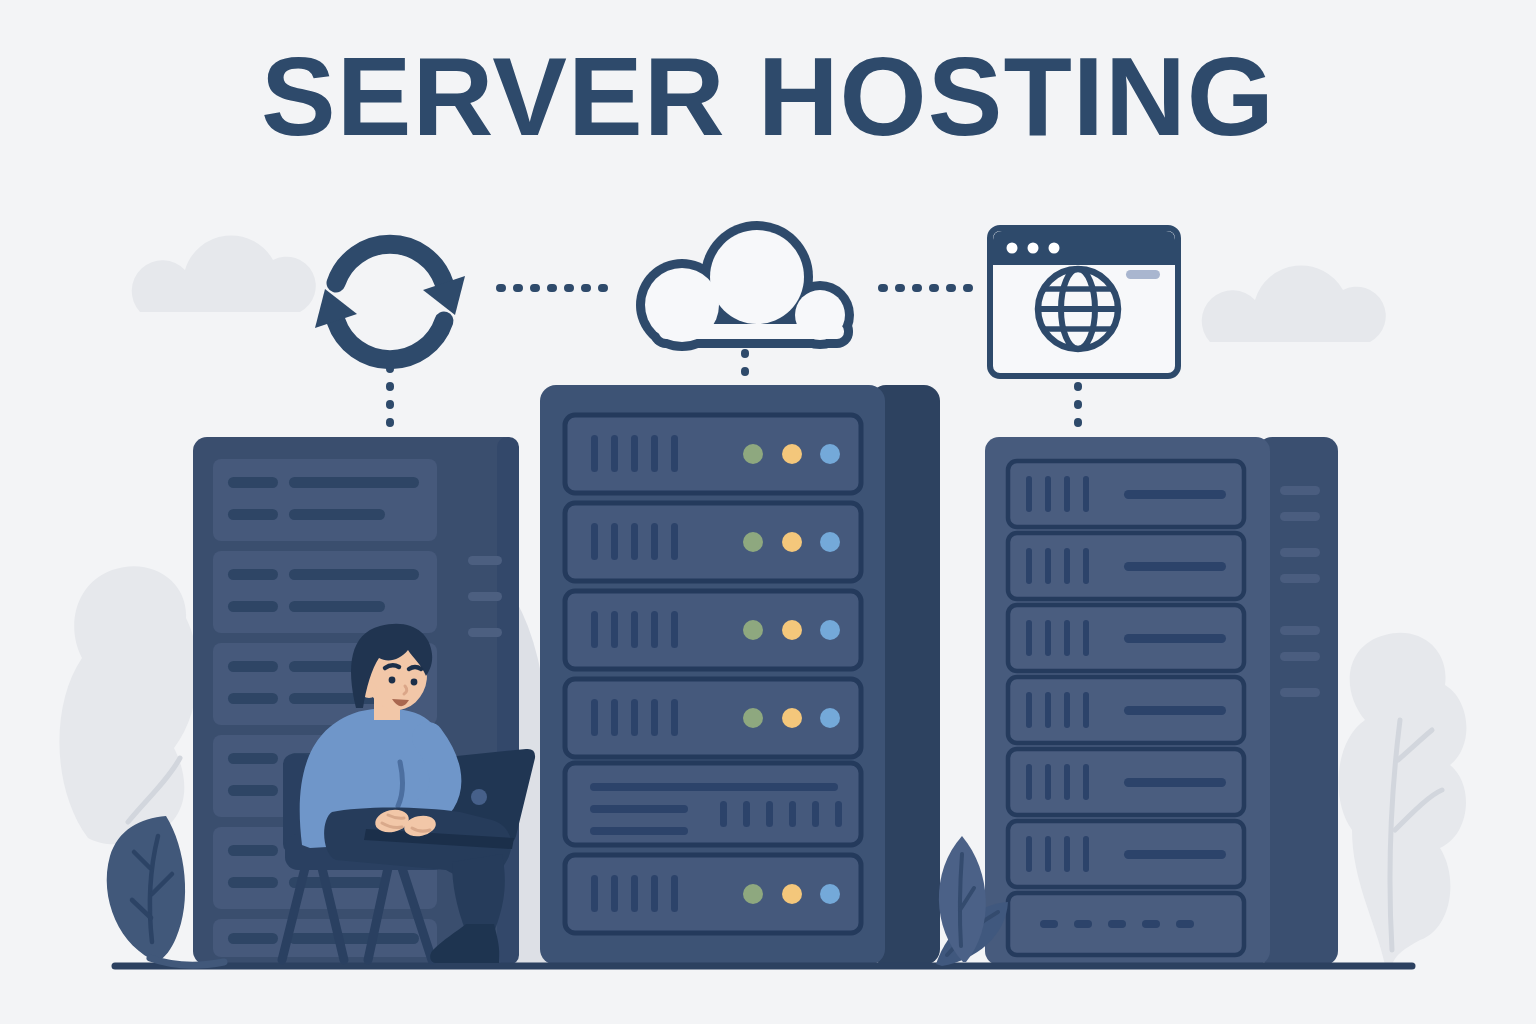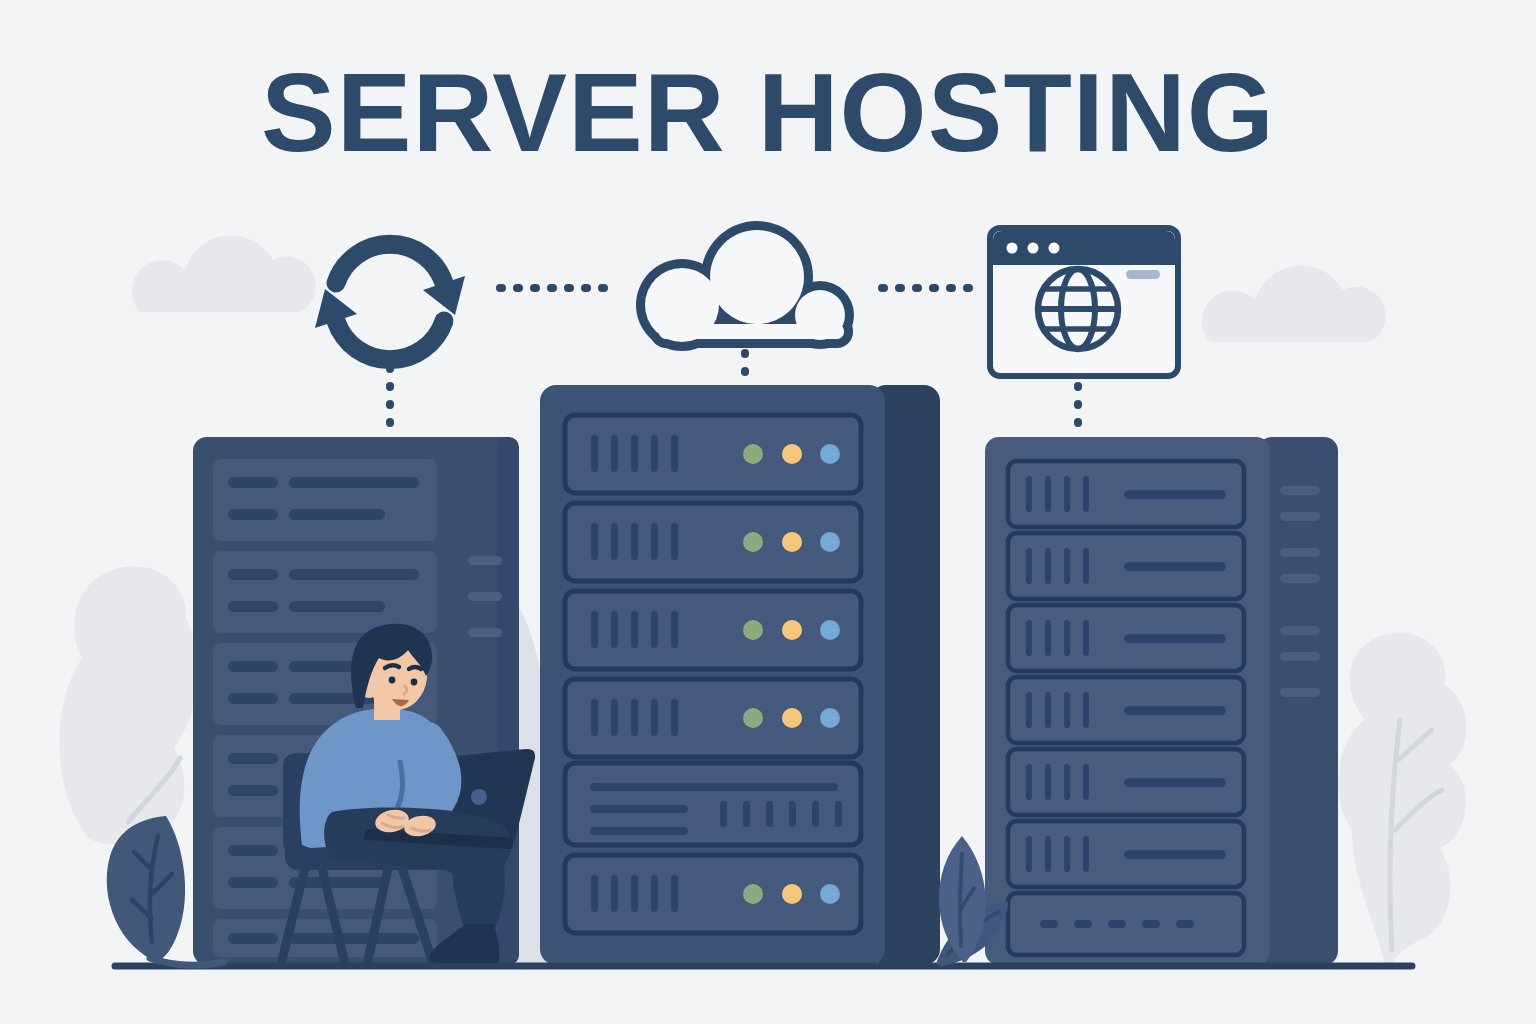--- a/index.html
+++ b/index.html
@@ -3,21 +3,21 @@
 <meta charset="utf-8">
 <style>
   html,body{margin:0;padding:0;}
   body{
     width:1536px;height:1024px;position:relative;overflow:hidden;
     background:#f3f4f6;
     font-family:"Liberation Sans", sans-serif;
   }
   .stage{position:absolute;inset:0;}
   .title{
-    position:absolute;top:48px;left:0;width:1536px;
+    position:absolute;top:32px;left:0;width:1536px;
     text-align:center;
     font-weight:800;
     font-size:112px;
     letter-spacing:1px;
     color:#2e4a6b;
     font-family:"Liberation Sans", sans-serif;
     user-select:none;
   }
   svg{position:absolute;left:0;top:0;}
 </style>

